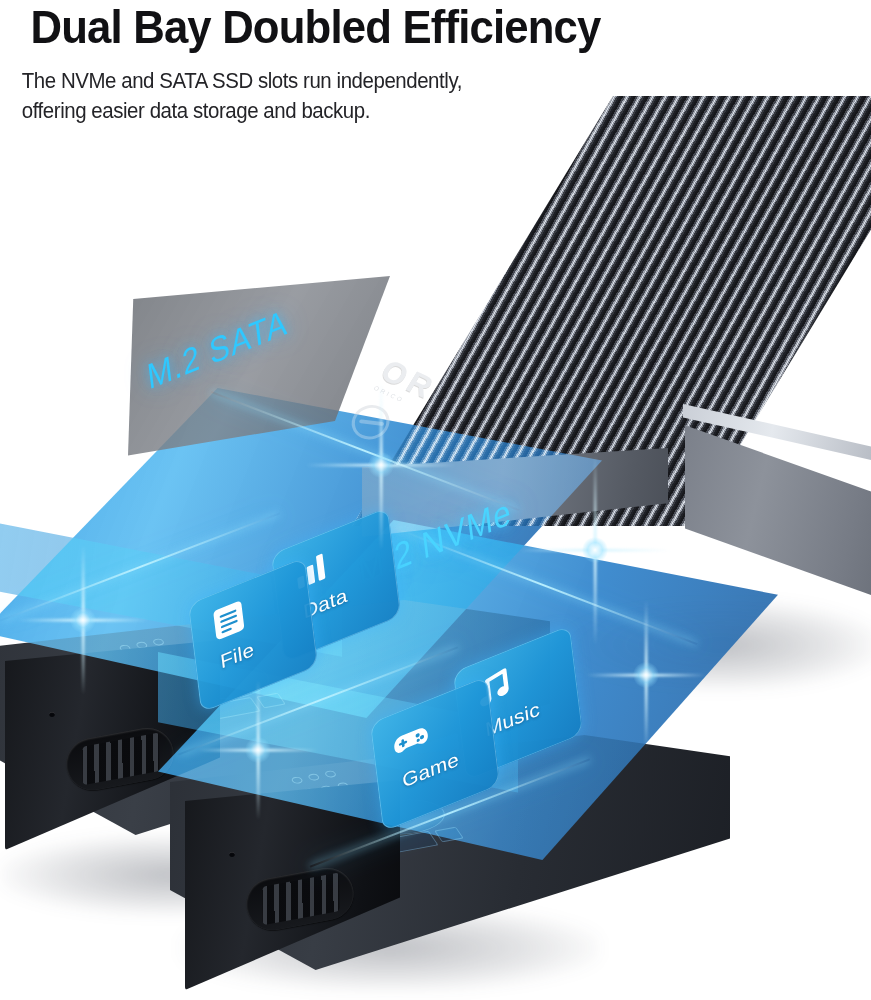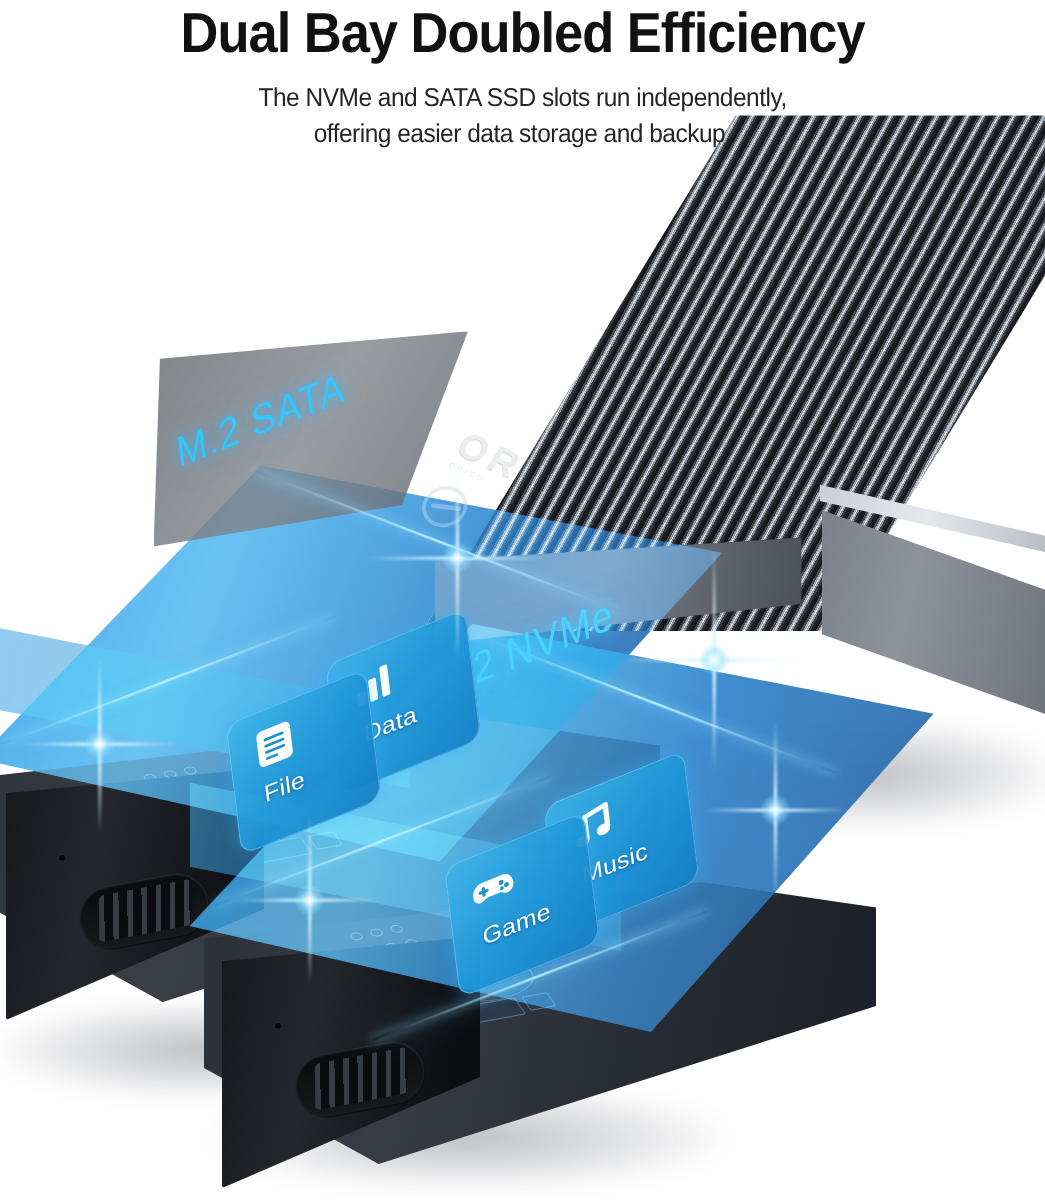--- a/index.html
+++ b/index.html
@@ -13,21 +13,21 @@
   #stage{
     position:relative;
     width:871px; height:1000px;
     background:#ffffff;
     overflow:hidden;
   }
 
   
   #header{
     position:absolute; left:0; top:0; width:871px; height:150px;
-    text-align:center; z-index:60;
+    z-index:60;
   }
   #title{
     font-size:47px;
     font-weight:700;
     color:#111114;
     letter-spacing:-0.9px;
     line-height:50px;
     padding-top:2px;
     transform:scaleX(0.93);
     white-space:nowrap;

